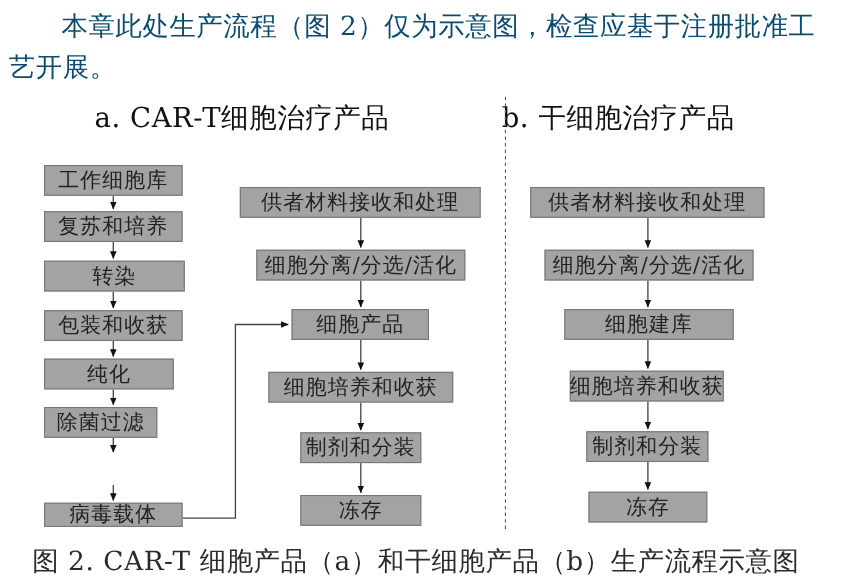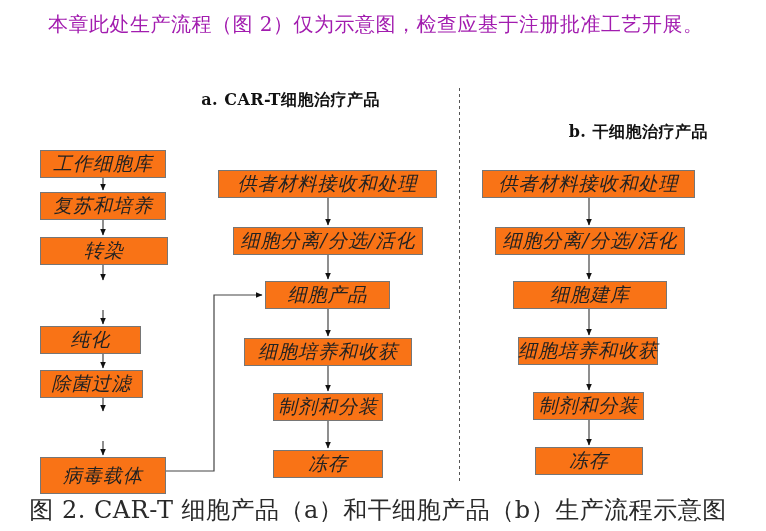--- a/index.html
+++ b/index.html
@@ -8,51 +8,50 @@
     width:766px;height:531px;
     background:#ffffff;
     font-family:"DejaVu Serif", serif;
     color:#1f1f1f;
     overflow:hidden;
   }
   .para{
     position:absolute;
     left:8px;top:6px;width:748px;
     margin:0;
-    font-size:20px;
+    font-size:24px;
     line-height:37px;
     letter-spacing:0.5px;
     text-indent:2em;
-    color:#a21caf;
+    color:#0c4a6e;
   }
   .sec-title{
     position:absolute;
     top:90px;
-    font-size:16px;
-    font-weight:bold;
-    text-align:right;
+    font-size:25px;
+    font-weight:normal;
+    text-align:center;
     color:#111;
     letter-spacing:0.5px;
   }
   .sec-title.a{left:60px;width:320px;}
-  .sec-title.b{left:448px;width:260px;margin-top:32px;}
+  .sec-title.b{left:432px;width:260px;}
   .fbox{
     position:absolute;
     height:28px;
     border:1px solid #767676;
-    background:#f97316;
+    background:#a3a3a3;
     display:flex;
     align-items:center;
     justify-content:center;
     font-size:19px;
     color:#222;
     letter-spacing:1px;
     box-sizing:border-box;
     white-space:nowrap;
-    font-style:italic;
   }
   .flow-svg{
     position:absolute;
     left:0;top:0;
     width:766px;height:531px;
     pointer-events:none;
   }
   .caption{
     position:absolute;
     left:0;top:494px;width:756px;
@@ -101,23 +100,24 @@
     <path d="M589,198 L589,225" stroke="#444" stroke-width="1.2" fill="none" marker-end="url(#ah)"></path>
     <path d="M589,255 L589,279" stroke="#444" stroke-width="1.2" fill="none" marker-end="url(#ah)"></path>
     <path d="M589,309 L589,335" stroke="#444" stroke-width="1.2" fill="none" marker-end="url(#ah)"></path>
     <path d="M589,365 L589,390" stroke="#444" stroke-width="1.2" fill="none" marker-end="url(#ah)"></path>
     <path d="M589,420 L589,445" stroke="#444" stroke-width="1.2" fill="none" marker-end="url(#ah)"></path>
   </svg>
 
   <div class="fbox" style="left:40px;top:150px;width:126px">工作细胞库</div>
   <div class="fbox" style="left:40px;top:192px;width:126px">复苏和培养</div>
   <div class="fbox" style="left:40px;top:237px;width:128px">转染</div>
-  <div class="fbox" style="left:40px;top:326px;width:101px">纯化</div>
+  <div class="fbox" style="left:40px;top:282px;width:126px">包装和收获</div>
+  <div class="fbox" style="left:40px;top:326px;width:118px">纯化</div>
   <div class="fbox" style="left:40px;top:370px;width:103px">除菌过滤</div>
-  <div class="fbox" style="left:40px;top:457px;width:126px;height:37px">病毒载体</div>
+  <div class="fbox" style="left:40px;top:457px;width:126px;height:22px">病毒载体</div>
 
   <div class="fbox" style="left:218px;top:170px;width:219px">供者材料接收和处理</div>
   <div class="fbox" style="left:233px;top:227px;width:190px">细胞分离/分选/活化</div>
   <div class="fbox" style="left:265px;top:281px;width:125px">细胞产品</div>
   <div class="fbox" style="left:244px;top:338px;width:168px">细胞培养和收获</div>
   <div class="fbox" style="left:273px;top:393px;width:110px">制剂和分装</div>
   <div class="fbox" style="left:273px;top:450px;width:110px">冻存</div>
 
   <div class="fbox" style="left:482px;top:170px;width:213px">供者材料接收和处理</div>
   <div class="fbox" style="left:495px;top:227px;width:190px">细胞分离/分选/活化</div>

